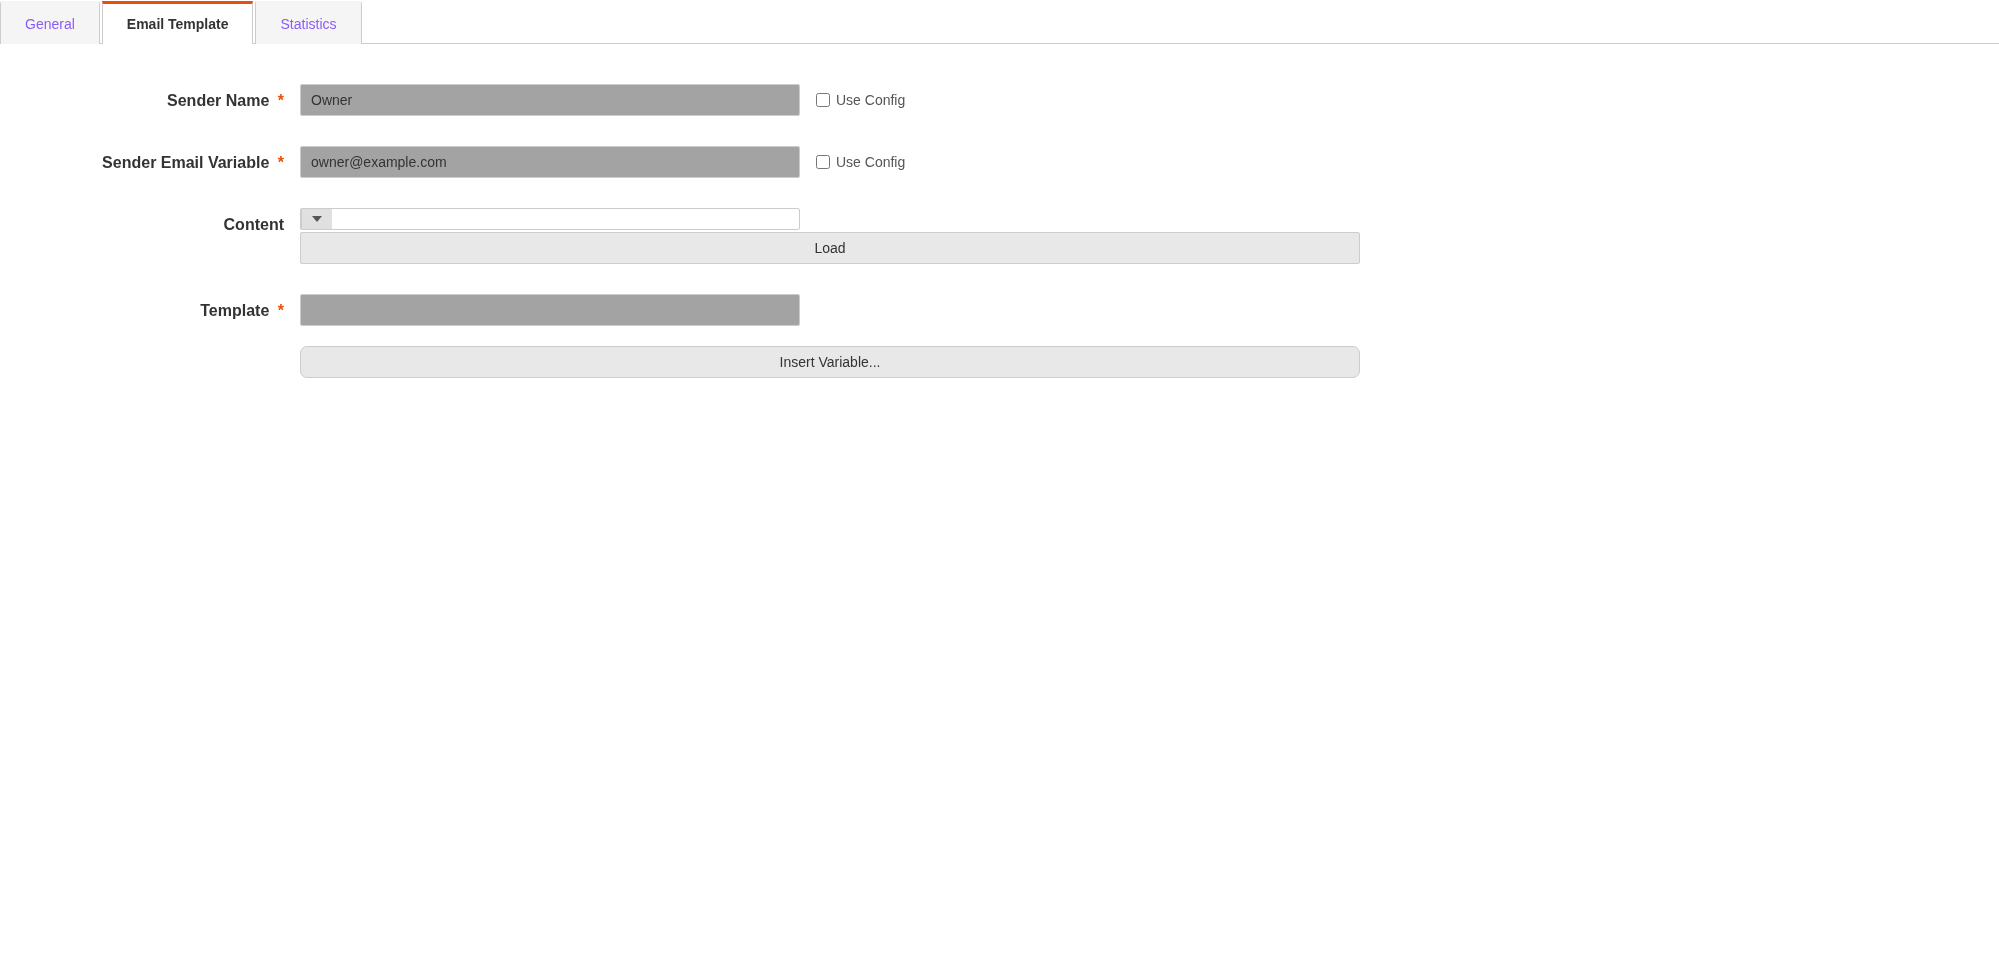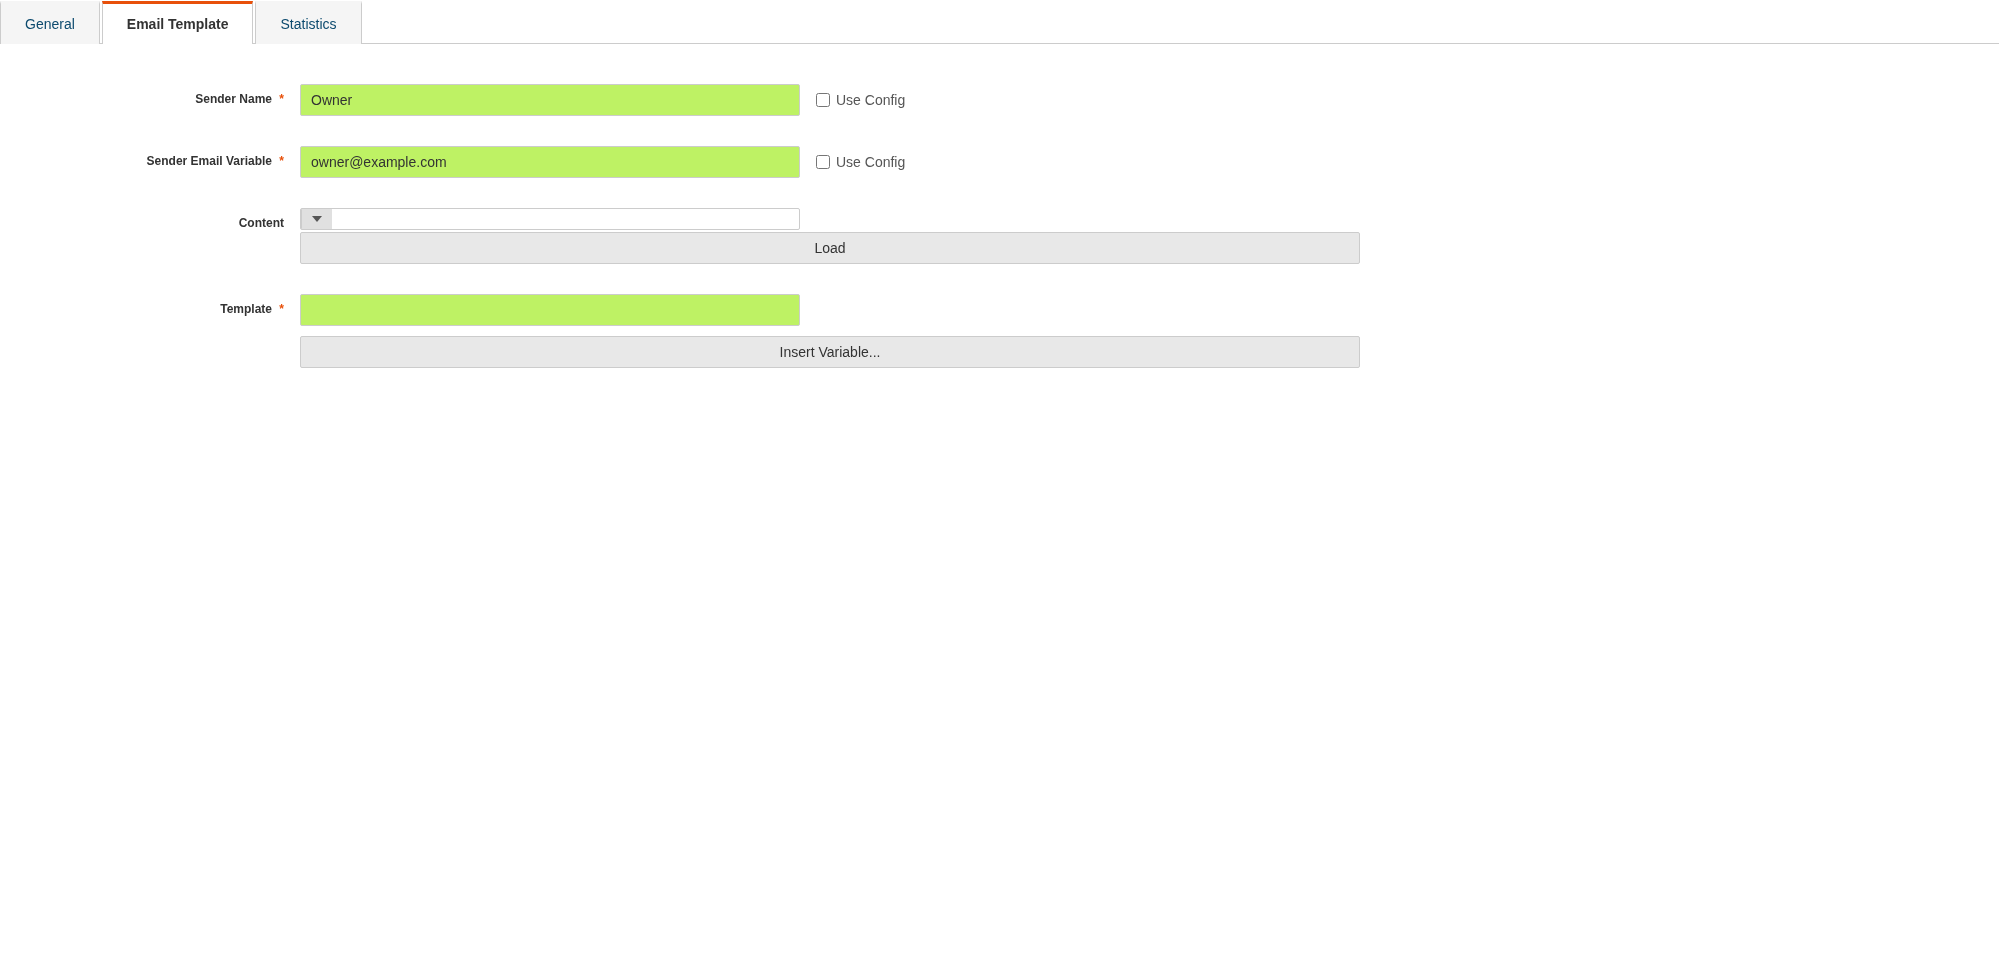--- a/index.html
+++ b/index.html
@@ -18,21 +18,21 @@
     .tabs {
       display: flex;
       border-bottom: 1px solid #ccc;
       margin-bottom: 30px;
     }
 
     .tab {
       padding: 12px 24px;
       cursor: pointer;
       font-size: 14px;
-      color: #0c4a6e;
+      color: #8b5cf6;
       background: #f5f5f5;
       border: 1px solid #ccc;
       border-bottom: none;
       margin-right: 2px;
       position: relative;
       top: 1px;
     }
 
     .tab.active {
       background: #fff;
@@ -55,21 +55,21 @@
       align-items: flex-start;
       margin-bottom: 30px;
     }
 
     .form-label {
       width: 260px;
       text-align: right;
       padding-right: 16px;
       padding-top: 8px;
       font-weight: bold;
-      font-size: 12px;
+      font-size: 16px;
       color: #333;
       flex-shrink: 0;
     }
 
     .required-star {
       color: #e8500a;
       margin-left: 4px;
     }
 
     .form-input-area {
@@ -85,21 +85,21 @@
     }
 
     input[type="text"],
     input[type="email"] {
       width: 500px;
       padding: 7px 10px;
       border: 1px solid #ccc;
       border-radius: 2px;
       font-size: 14px;
       color: #333;
-      background: #bef264;
+      background: #a3a3a3;
     }
 
     .use-config-label {
       display: flex;
       align-items: center;
       gap: 6px;
       font-size: 14px;
       color: #555;
       cursor: pointer;
     }
@@ -155,25 +155,25 @@
       cursor: pointer;
       font-size: 14px;
       color: #333;
     }
 
     .subject-input {
       width: 740px;
     }
 
     .insert-variable-btn {
-      margin-top: 10px;
+      margin-top: 20px;
       padding: 7px 16px;
       background: #e8e8e8;
       border: 1px solid #ccc;
-      border-radius: 2px;
+      border-radius: 7px;
       cursor: pointer;
       font-size: 14px;
       color: #333;
     }
 
     .content-textarea {
       width: 740px;
       height: 200px;
       padding: 7px 10px;
       border: 1px solid #ccc;

